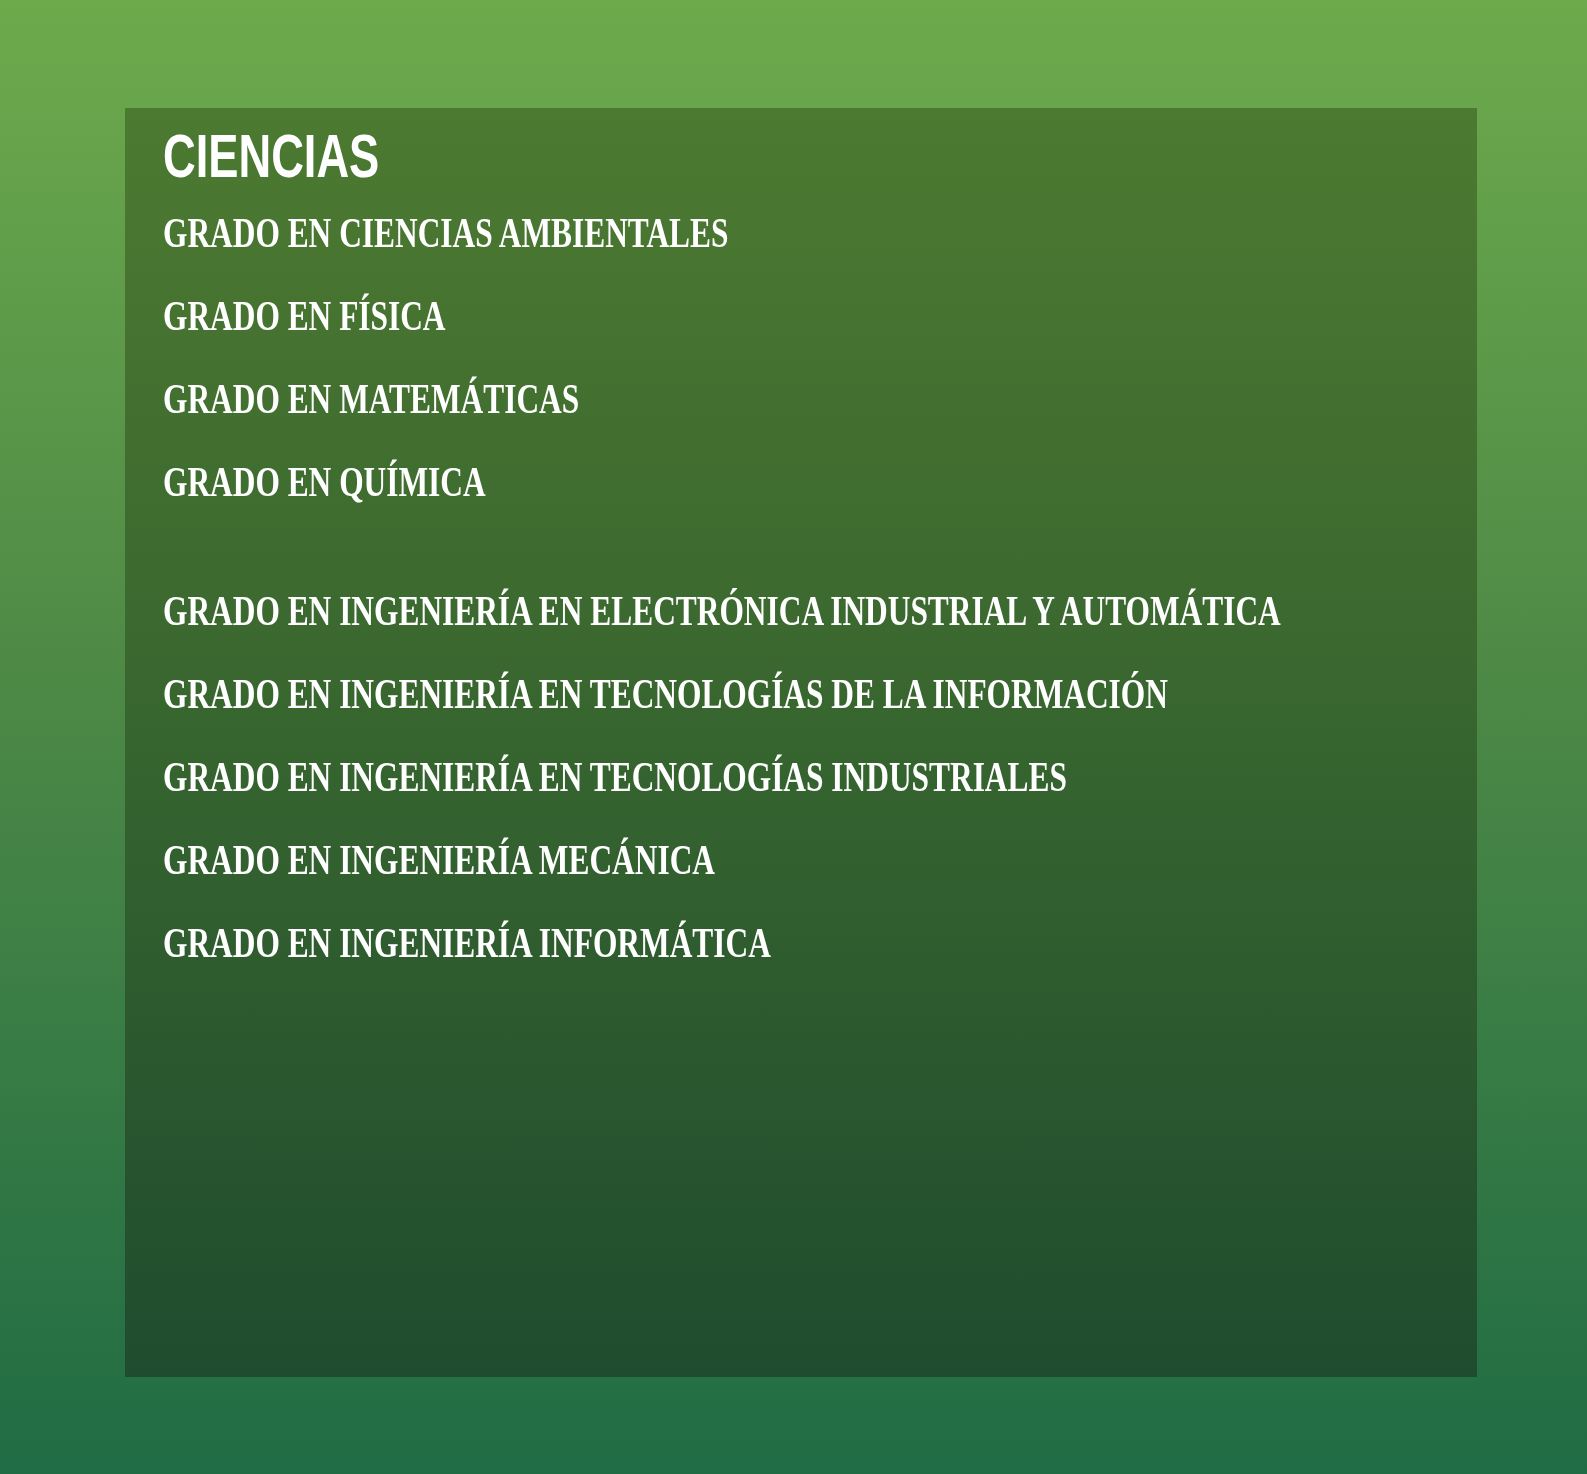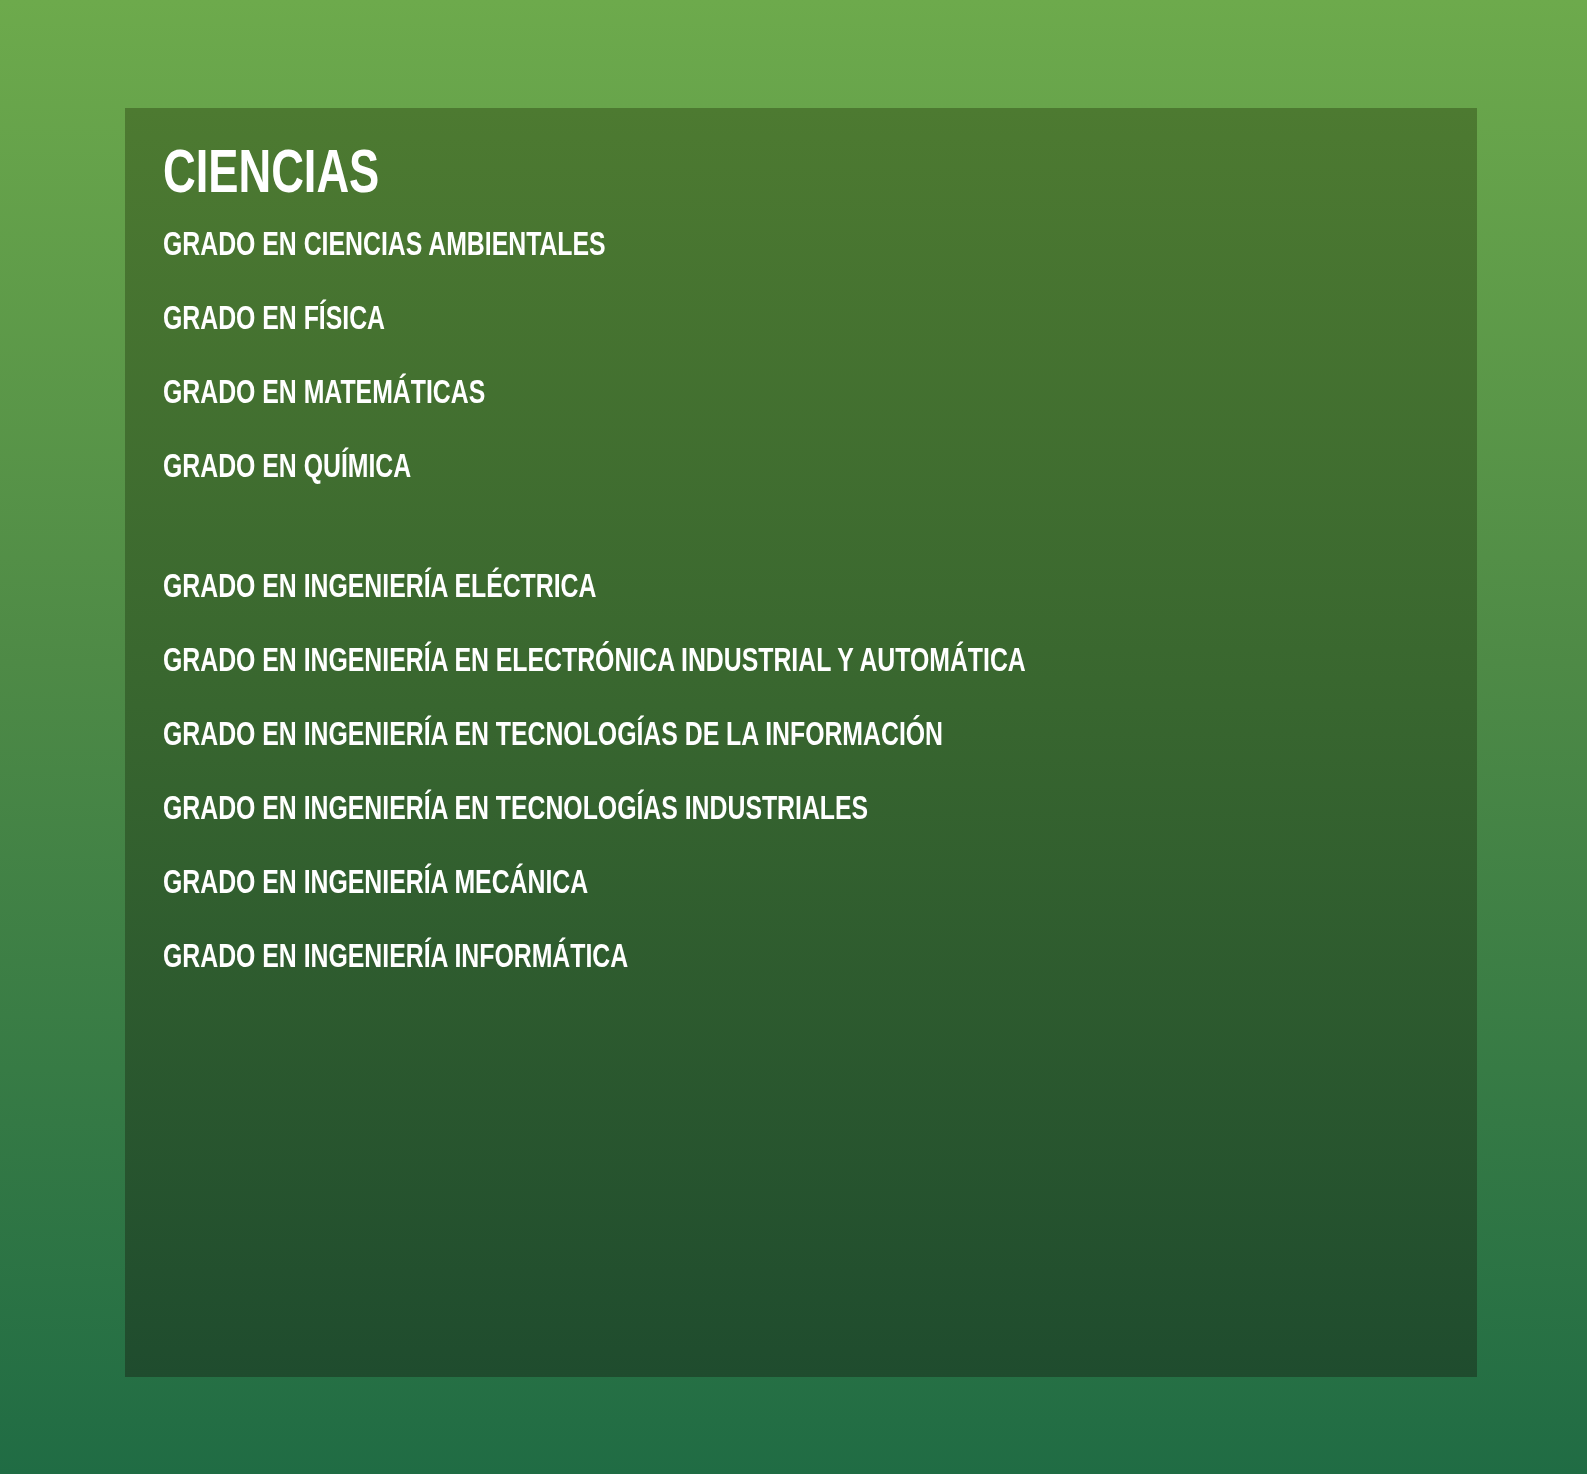--- a/index.html
+++ b/index.html
@@ -11,41 +11,42 @@
     font-family: "Liberation Sans", "DejaVu Sans", sans-serif;
     background: linear-gradient(180deg, #6DAA4C 0%, #4E8A46 45%, #206C44 100%);
   }
   .panel {
     position: absolute;
     left: 125px;
     top: 108px;
     width: 1352px;
     height: 1269px;
     box-sizing: border-box;
-    padding: 32px 20px 0 38px;
+    padding: 17px 20px 0 38px;
     background: linear-gradient(180deg, #4D7A31 0%, #39672F 45%, #1F4C2E 100%);
   }
   .section + .section { margin-top: 86px; }
   .section-title {
     margin: 0 0 24px 0;
     font-size: 62px;
     font-weight: 700;
     line-height: 1;
     color: #FFFFFF;
   }
   .degree-list {
     list-style: none;
     margin: 0;
     padding: 0;
   }
   .degree-item {
-    font-size: 34px;
+    font-size: 43px;
     font-weight: 700;
     line-height: 1;
     color: #FFFFFF;
+    font-family: Liberation Serif, serif;
   }
   .degree-item + .degree-item { margin-top: 40px; }
   .cond {
     display: inline-block;
     white-space: nowrap;
     transform: scaleX(0.73);
     transform-origin: 0 50%;
     letter-spacing: 0;
   }
 </style>
@@ -63,21 +64,20 @@
   <li class="degree-item"><span class="cond">GRADO EN MATEMÁTICAS</span></li>
 
   <li class="degree-item"><span class="cond">GRADO EN QUÍMICA</span></li>
 </ul>
   </section>
 
 
   <section class="section">
     <ul class="degree-list">
 
-  <li class="degree-item"><span class="cond">GRADO EN INGENIERÍA ELÉCTRICA</span></li>
 
   <li class="degree-item"><span class="cond">GRADO EN INGENIERÍA EN ELECTRÓNICA INDUSTRIAL Y AUTOMÁTICA</span></li>
 
   <li class="degree-item"><span class="cond">GRADO EN INGENIERÍA EN TECNOLOGÍAS DE LA INFORMACIÓN</span></li>
 
   <li class="degree-item"><span class="cond">GRADO EN INGENIERÍA EN TECNOLOGÍAS INDUSTRIALES</span></li>
 
   <li class="degree-item"><span class="cond">GRADO EN INGENIERÍA MECÁNICA</span></li>
 
   <li class="degree-item"><span class="cond">GRADO EN INGENIERÍA INFORMÁTICA</span></li>

